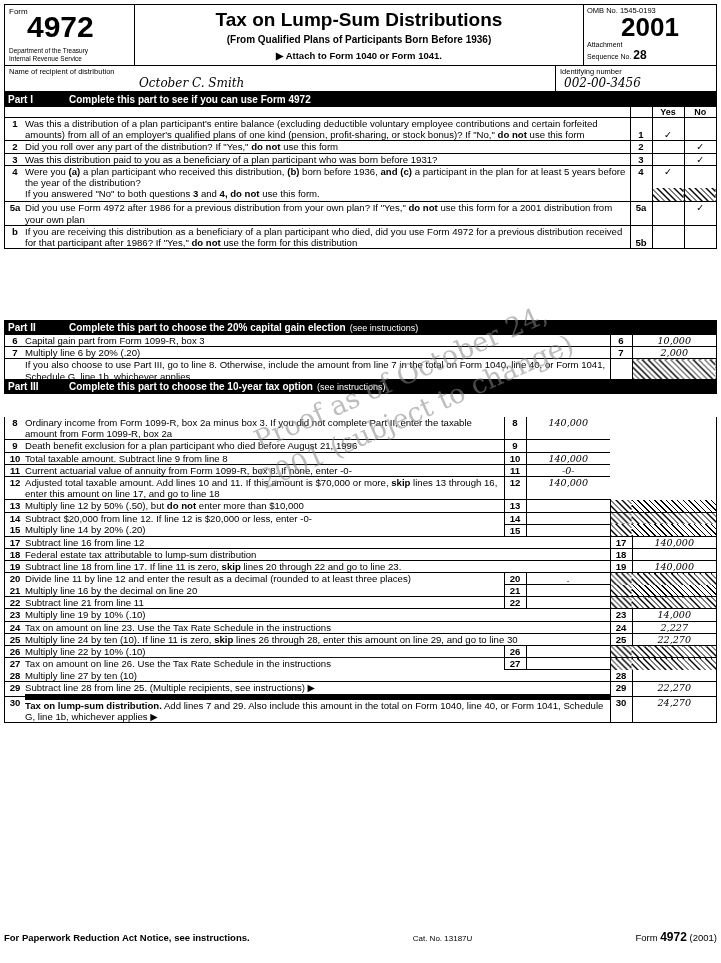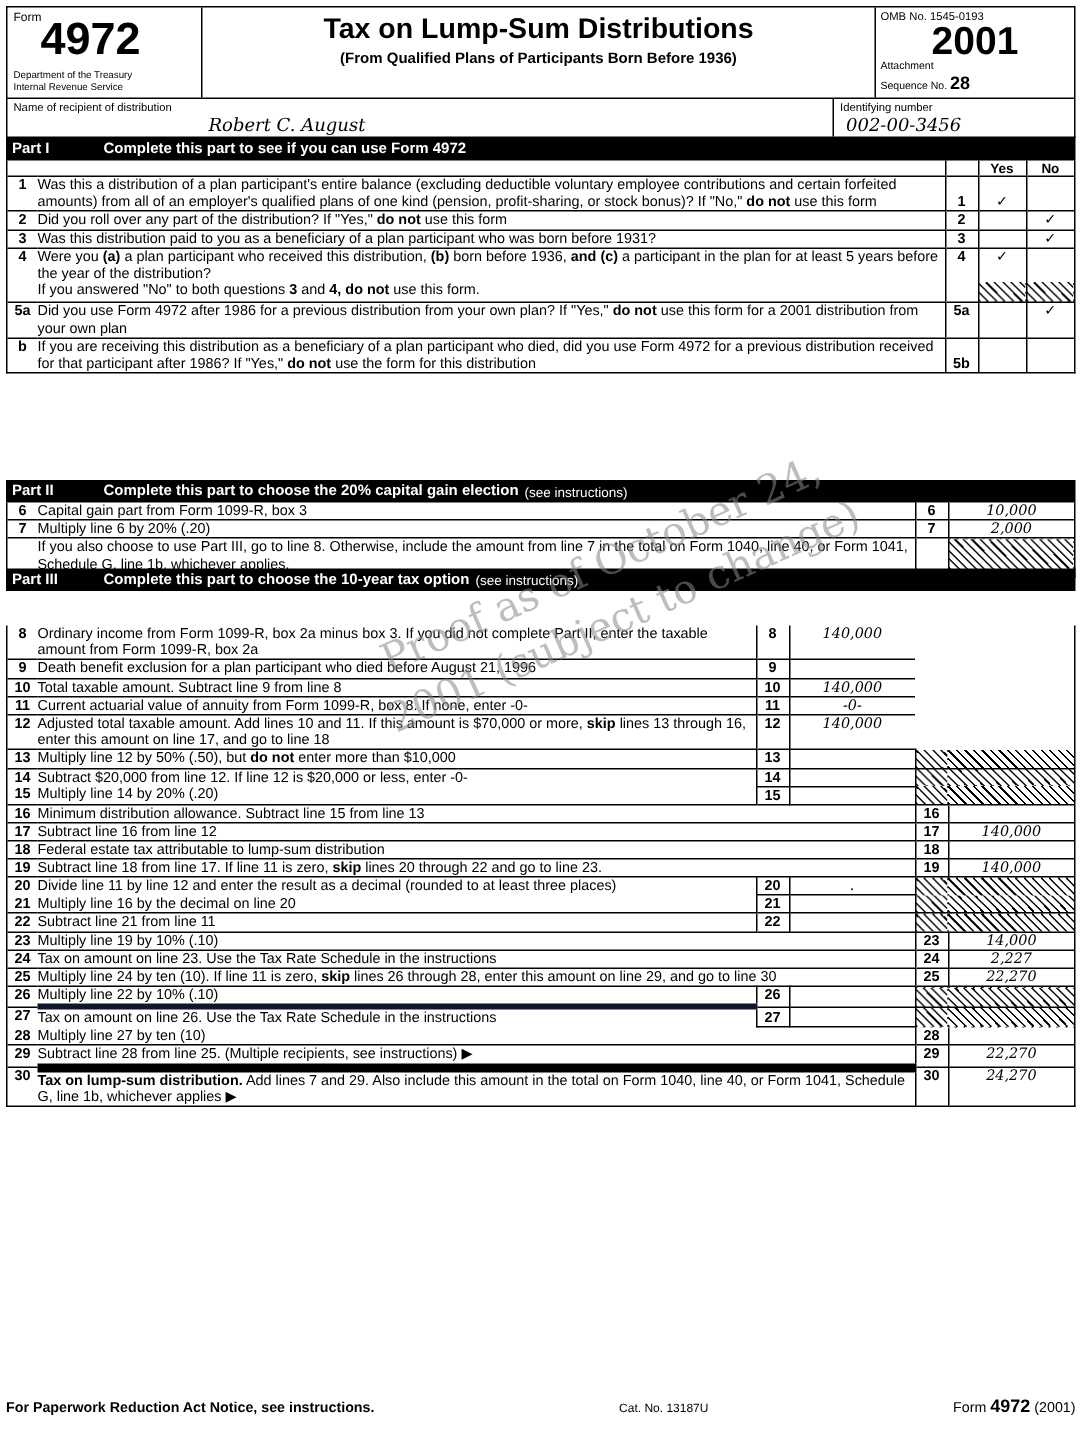--- a/index.html
+++ b/index.html
@@ -174,36 +174,37 @@
       <div class="formword">Form</div>
       <div class="num">4972</div>
       <div class="dept">
         <div>Department of the Treasury</div>
         <div>Internal Revenue Service</div>
       </div>
     </div>
     <div class="hdr-mid">
       <div class="t1">Tax on Lump-Sum Distributions</div>
       <div class="t2">(From Qualified Plans of Participants Born Before 1936)</div>
+      <div class="t3">▶ Attach to Form 1040 or Form 1041.</div>
     </div>
     <div class="hdr-right">
       <div class="omb">OMB No. 1545-0193</div>
       <div class="year">2001</div>
       <div class="att">Attachment</div>
       <div class="seq">
         <span>Sequence No.</span>
         <span class="seqno">28</span>
       </div>
     </div>
   </div>
 
   <div class="reciprow">
     <div class="recip-l">
       <div class="tiny">Name of recipient of distribution</div>
-      <div class="hand" style="margin-left:130px;margin-top:0px;">Robert C. August</div>
+      <div class="hand" style="margin-left:130px;margin-top:0px;">October C. Smith</div>
     </div>
     <div class="recip-r">
       <div class="tiny">Identifying number</div>
       <div class="hand" style="margin-left:4px;">002-00-3456</div>
     </div>
   </div>
 
   <div class="partbar" style="top:92px;">
     <span class="pl">Part I</span>
     <span class="ptxt">Complete this part to see if you can use Form 4972</span>
@@ -375,26 +376,20 @@
 
       <tr>
         <td class="num" style="border-bottom:1px solid #000;">15</td>
         <td class="txt" style="border-bottom:1px solid #000;">Multiply line 14 by 20% (.20)</td>
         <td class="lnum" style="border-bottom:1px solid #000;">15</td>
         <td class="amt" style="border-bottom:1px solid #000;"></td>
         <td class="hatch" style="border-left:1px solid #000;border-bottom:1px solid #000;"></td>
         <td class="hatch" style="border-bottom:1px solid #000;"></td>
       </tr>
 
-      <tr>
-        <td class="num" style="border-bottom:1px solid #000;">16</td>
-        <td class="txt" style="border-bottom:1px solid #000;" colspan="3">Minimum distribution allowance. Subtract line 15 from line 13</td>
-        <td class="lnum" style="border-bottom:1px solid #000;">16</td>
-        <td class="amt2" style="border-bottom:1px solid #000;"></td>
-      </tr>
 
       <tr>
         <td class="num" style="border-bottom:1px solid #000;">17</td>
         <td class="txt" style="border-bottom:1px solid #000;" colspan="3">Subtract line 16 from line 12</td>
         <td class="lnum" style="border-bottom:1px solid #000;">17</td>
         <td class="amt2" style="border-bottom:1px solid #000;">140,000</td>
       </tr>
 
       <tr>
         <td class="num" style="border-bottom:1px solid #000;">18</td>
@@ -453,21 +448,21 @@
 
       <tr>
         <td class="num" style="border-bottom:1px solid #000;">25</td>
         <td class="txt" style="border-bottom:1px solid #000;" colspan="3">Multiply line 24 by ten (10). If line 11 is zero, <b>skip</b> lines 26 through 28, enter this amount on line 29, and go to line 30</td>
         <td class="lnum" style="border-bottom:1px solid #000;">25</td>
         <td class="amt2" style="border-bottom:1px solid #000;">22,270</td>
       </tr>
 
       <tr>
         <td class="num" style="border-bottom:1px solid #000;">26</td>
-        <td class="txt" style="border-bottom:4px solid #0f172a;">Multiply line 22 by 10% (.10)</td>
+        <td class="txt" style="border-bottom:1px solid #0f172a;">Multiply line 22 by 10% (.10)</td>
         <td class="lnum" style="border-bottom:1px solid #000;">26</td>
         <td class="amt" style="border-bottom:1px solid #000;"></td>
         <td class="hatch" style="border-left:1px solid #000;border-bottom:1px solid #000;"></td>
         <td class="hatch" style="border-bottom:1px solid #000;"></td>
       </tr>
 
       <tr>
         <td class="num">27</td>
         <td class="txt">Tax on amount on line 26. Use the Tax Rate Schedule in the instructions</td>
         <td class="lnum" style="border-bottom:1px solid #000;vertical-align:bottom;">27</td>

